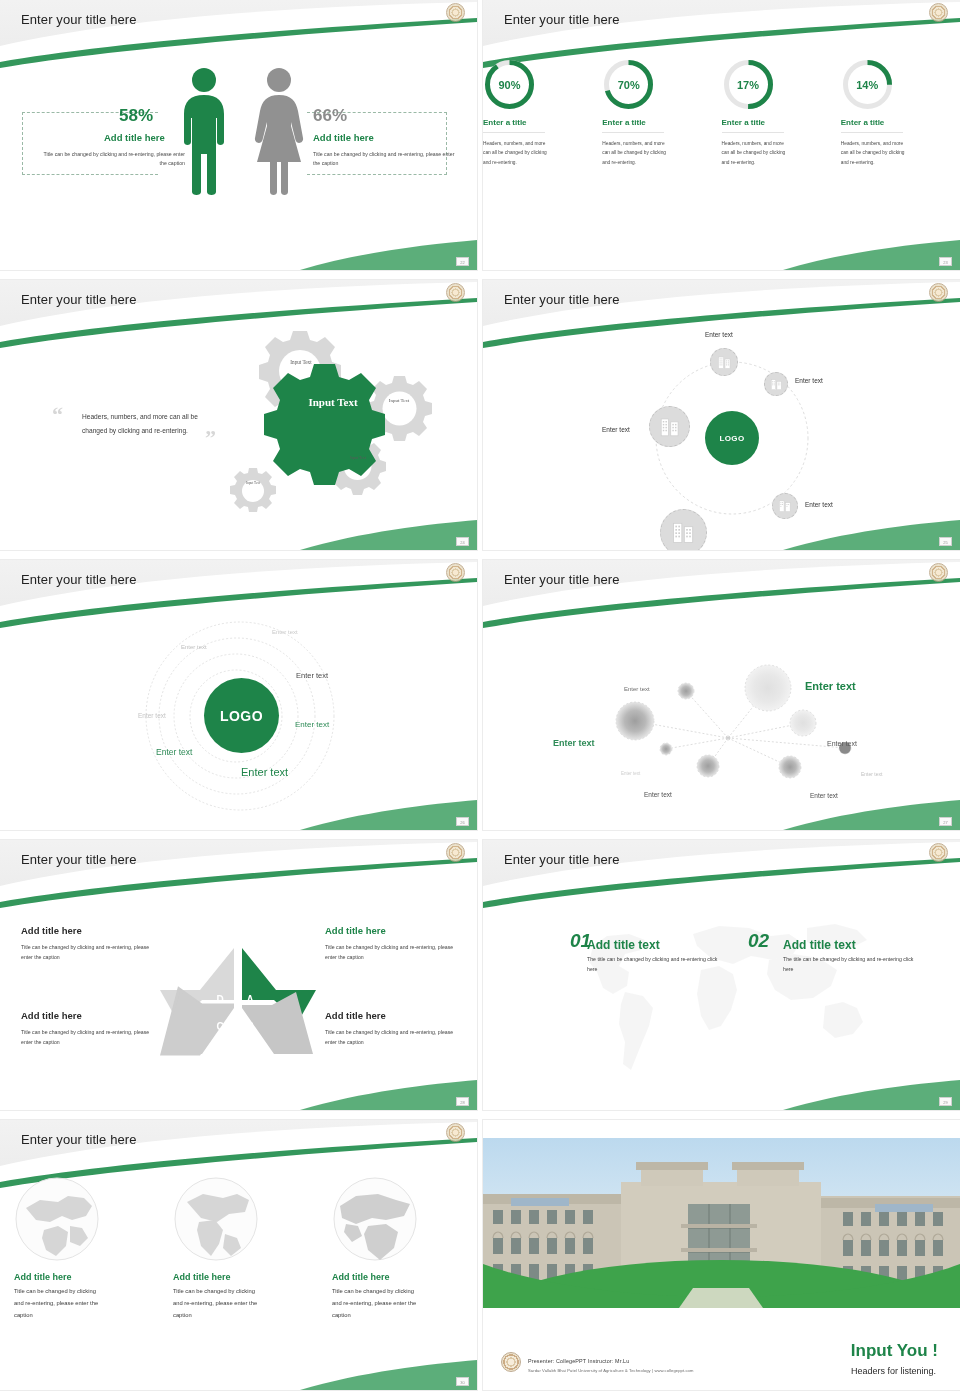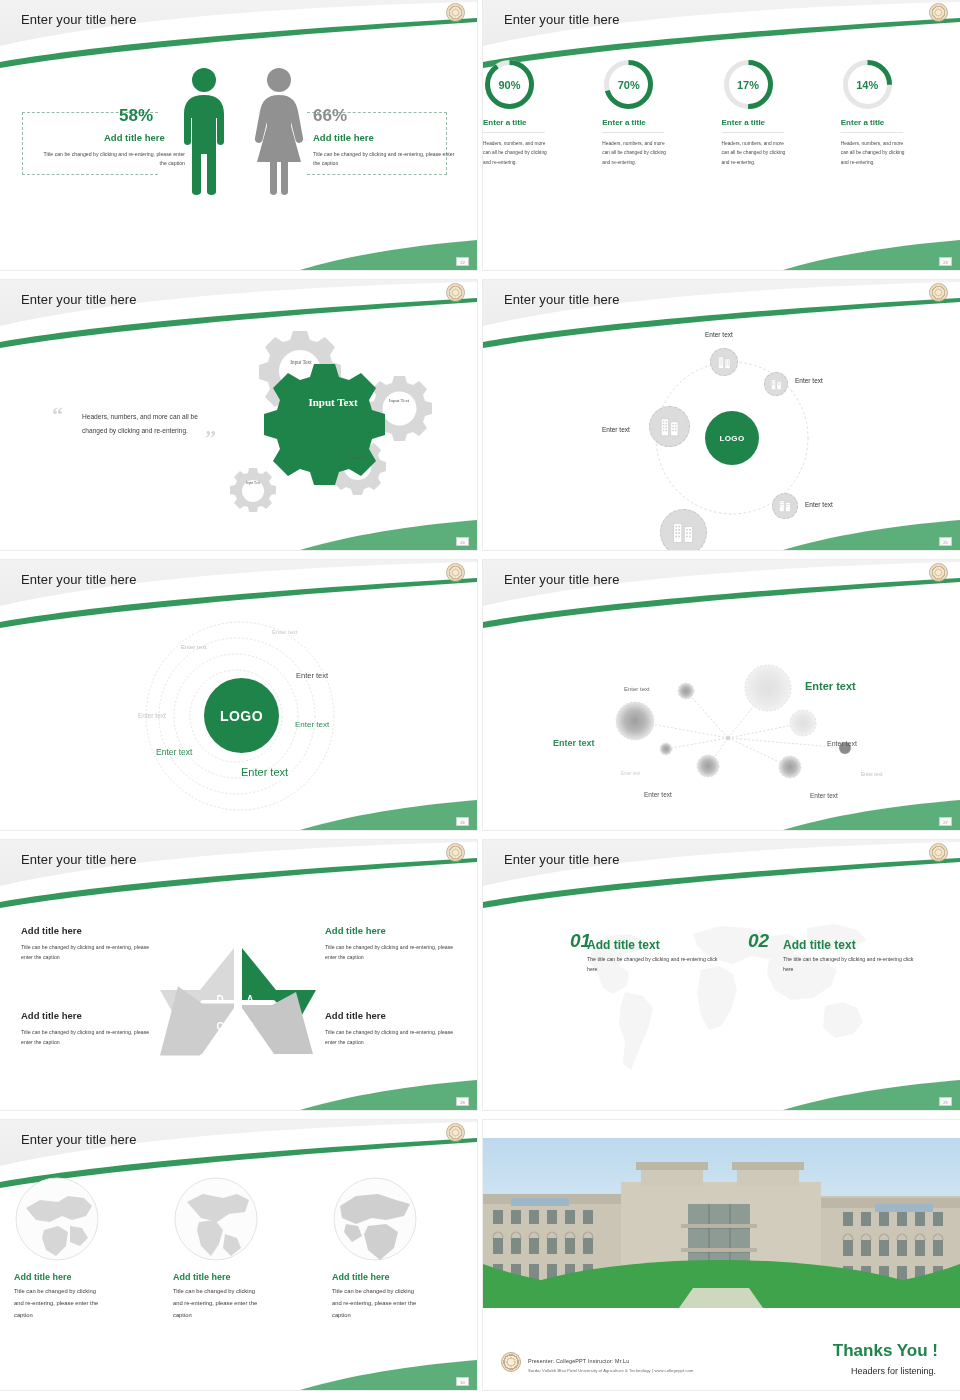--- a/index.html
+++ b/index.html
@@ -776,18 +776,18 @@
           <path d="M0,126 C120,170 360,170 477,126 L477,170 L0,170 Z" fill="#3ea34b"></path>
           <path d="M0,0 L477,0 L477,8 C340,2 140,2 0,12 Z" fill="#ffffff" opacity="0"></path>
 
           <path d="M210,150 l56,0 l14,20 l-84,0 Z" fill="#e6e2d4" opacity=".85"></path>
         </svg>
       </div>
 
       <div class="thx-crest"></div>
       <div class="thx-pres">Presenter: CollegePPT   Instructor: Mr.Lu</div>
       <div class="thx-inst">Sardar Vallabh Bhai Patel University of Agriculture &amp; Technology  |  www.collegeppt.com</div>
-      <div class="thx-big">Thanks You !</div>
+      <div class="thx-big">Input You !</div>
       <div class="thx-sub">Headers for listening.</div>
     </div>
   </div>
 
 </div>
 
 </body></html>

